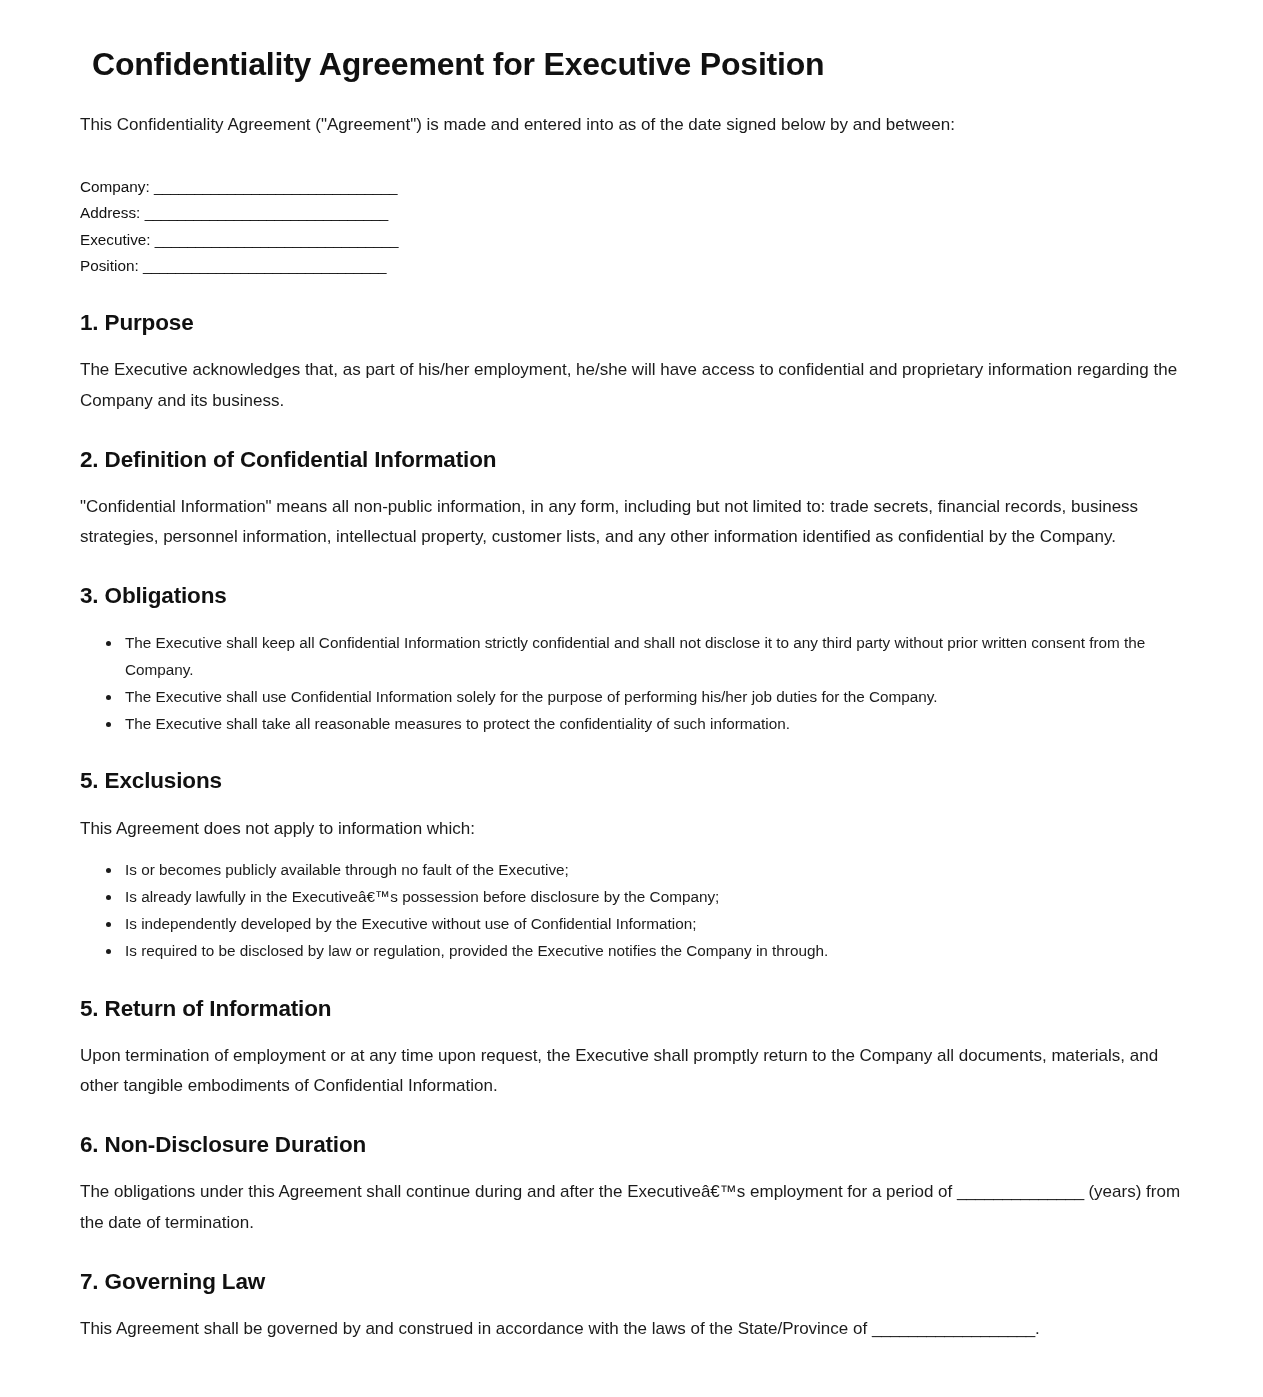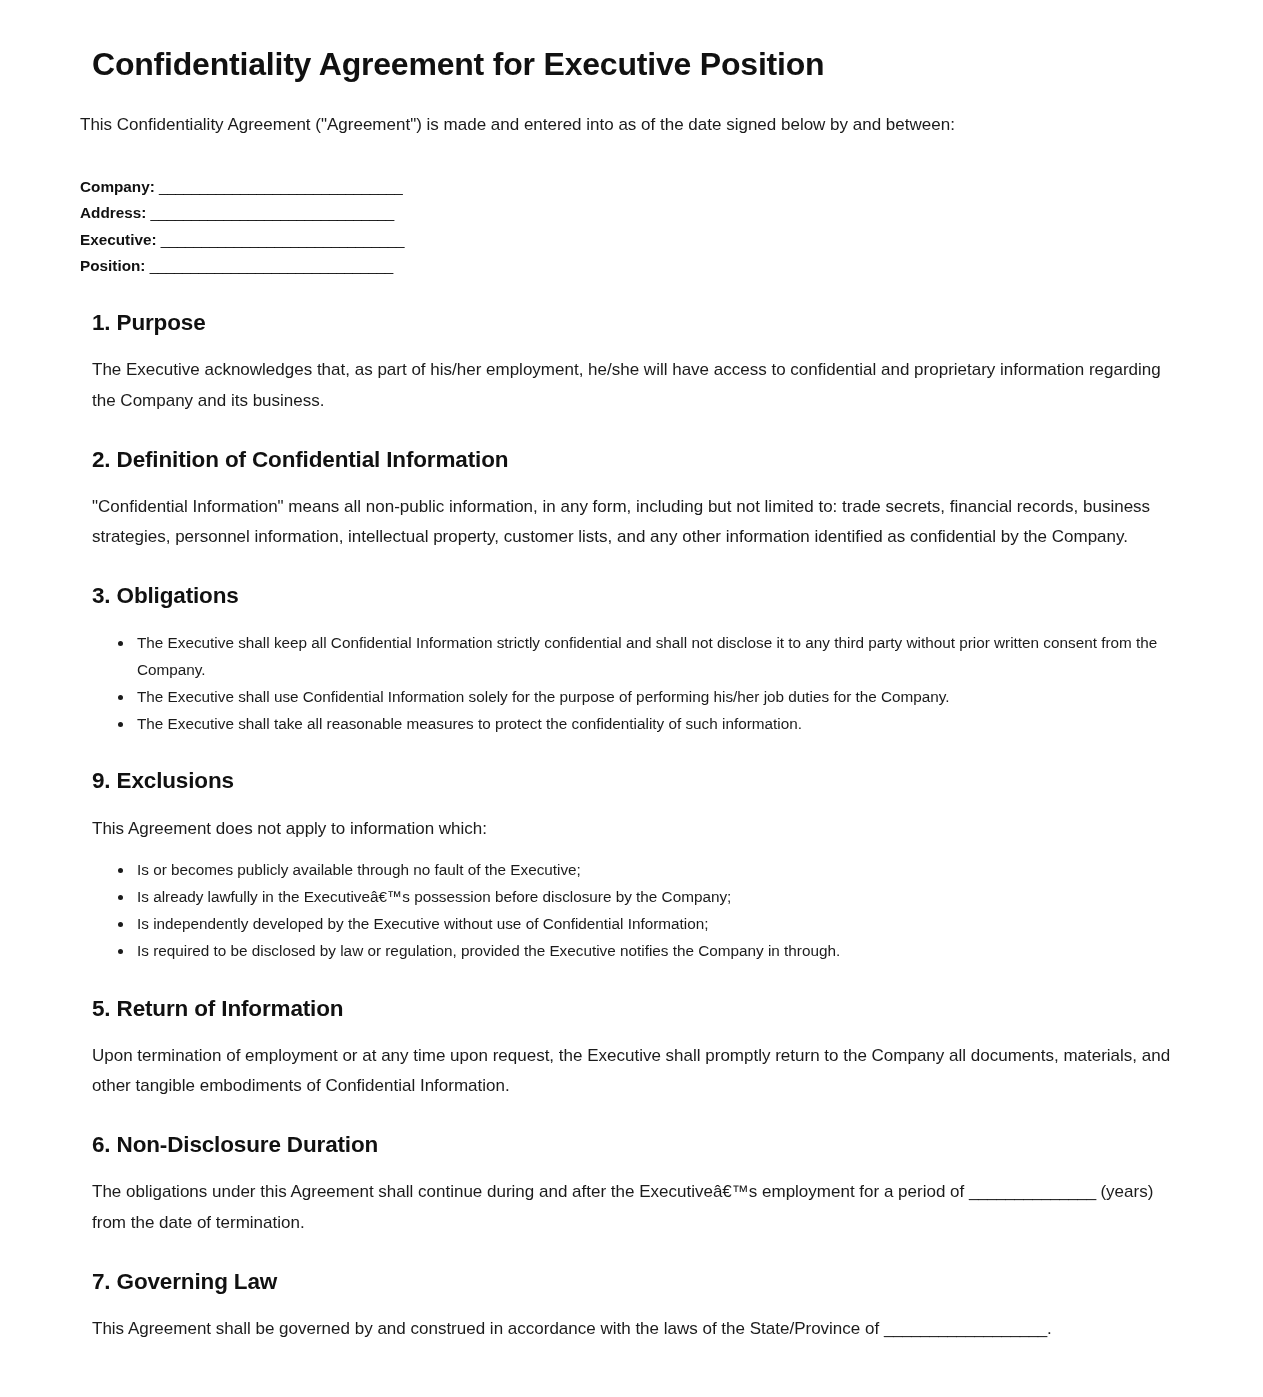--- a/index.html
+++ b/index.html
@@ -41,38 +41,38 @@
     margin-top: 34px;
     margin-bottom: 12px;
   }
   .party-row {
     font-size: 15.3px;
     line-height: 1.72;
     color: #111111;
     white-space: nowrap;
   }
   .party-row .label {
-    font-weight: bold;
+    font-weight: normal;
   }
   .party-row .blank {
     font-weight: normal;
     letter-spacing: -0.4px;
   }
 
   h2.section-heading {
     font-size: 22.5px;
     font-weight: bold;
     line-height: 1.25;
     margin: 30px 0 18px 0;
     color: #111111;
     letter-spacing: -0.15px;
   }
 
   .section {
-    margin: 12px;
+    margin: 0;
   }
   .section p {
     margin: 0;
   }
 
   ul.doc-list {
     margin: 8px 0 0 0;
     padding-left: 42px;
     list-style-type: disc;
   }
@@ -157,21 +157,21 @@
   <div class="section">
     <h2 class="section-heading">3. Obligations</h2>
     <ul class="doc-list tight">
       <li>The Executive shall keep all Confidential Information strictly confidential and shall not disclose it to any third party without prior written consent from the Company.</li>
       <li>The Executive shall use Confidential Information solely for the purpose of performing his/her job duties for the Company.</li>
       <li>The Executive shall take all reasonable measures to protect the confidentiality of such information.</li>
     </ul>
   </div>
 
   <div class="section">
-    <h2 class="section-heading">9. Exclusions</h2>
+    <h2 class="section-heading">5. Exclusions</h2>
     <p class="body-text lead-in">This Agreement does not apply to information which:</p>
     <ul class="doc-list">
       <li>Is or becomes publicly available through no fault of the Executive;</li>
       <li>Is already lawfully in the Executiveâ€™s possession before disclosure by the Company;</li>
       <li>Is independently developed by the Executive without use of Confidential Information;</li>
       <li>Is required to be disclosed by law or regulation, provided the Executive notifies the Company in through.</li>
     </ul>
   </div>
 
   <div class="section">

